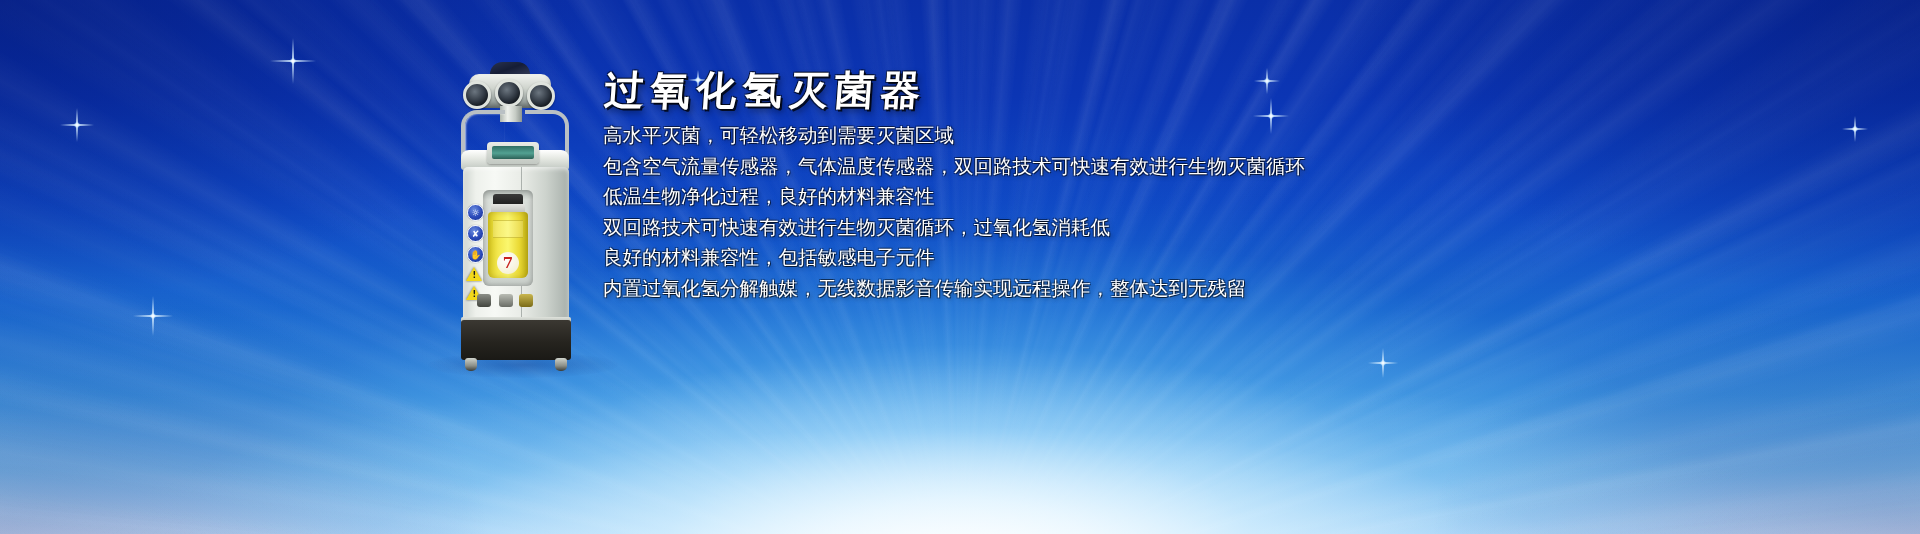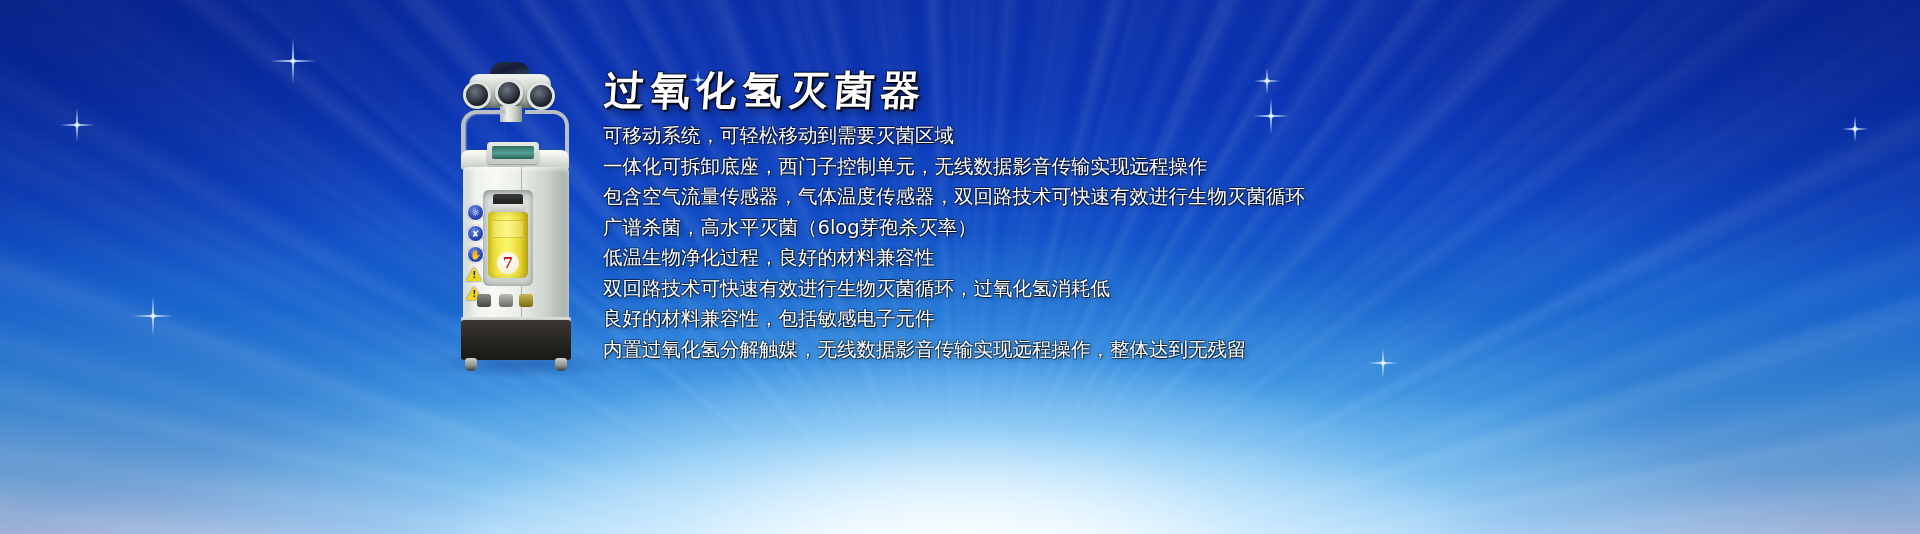--- a/index.html
+++ b/index.html
@@ -424,23 +424,21 @@
     </div>
     <div class="part base-top"></div>
     <div class="part base"></div>
     <div class="part wheel w1"></div>
     <div class="part wheel w2"></div>
   </div>
 
   <div id="copy">
     <div id="headline">过氧化氢灭菌器</div>
 
-    <div class="bullet"><span>可移动系统，可轻松移动到需要灭菌区域</span></div>
-    <div class="bullet"><span>一体化可拆卸底座，西门子控制单元，无线数据影音传输实现远程操作</span></div>
+    <div class="bullet"><span>高水平灭菌，可轻松移动到需要灭菌区域</span></div>
     <div class="bullet"><span>包含空气流量传感器，气体温度传感器，双回路技术可快速有效进行生物灭菌循环</span></div>
-    <div class="bullet"><span>广谱杀菌，高水平灭菌（6log芽孢杀灭率）</span></div>
     <div class="bullet"><span>低温生物净化过程，良好的材料兼容性</span></div>
     <div class="bullet"><span>双回路技术可快速有效进行生物灭菌循环，过氧化氢消耗低</span></div>
     <div class="bullet"><span>良好的材料兼容性，包括敏感电子元件</span></div>
     <div class="bullet"><span>内置过氧化氢分解触媒，无线数据影音传输实现远程操作，整体达到无残留</span></div>
   </div>
 
 </div>
 
 </body></html>

